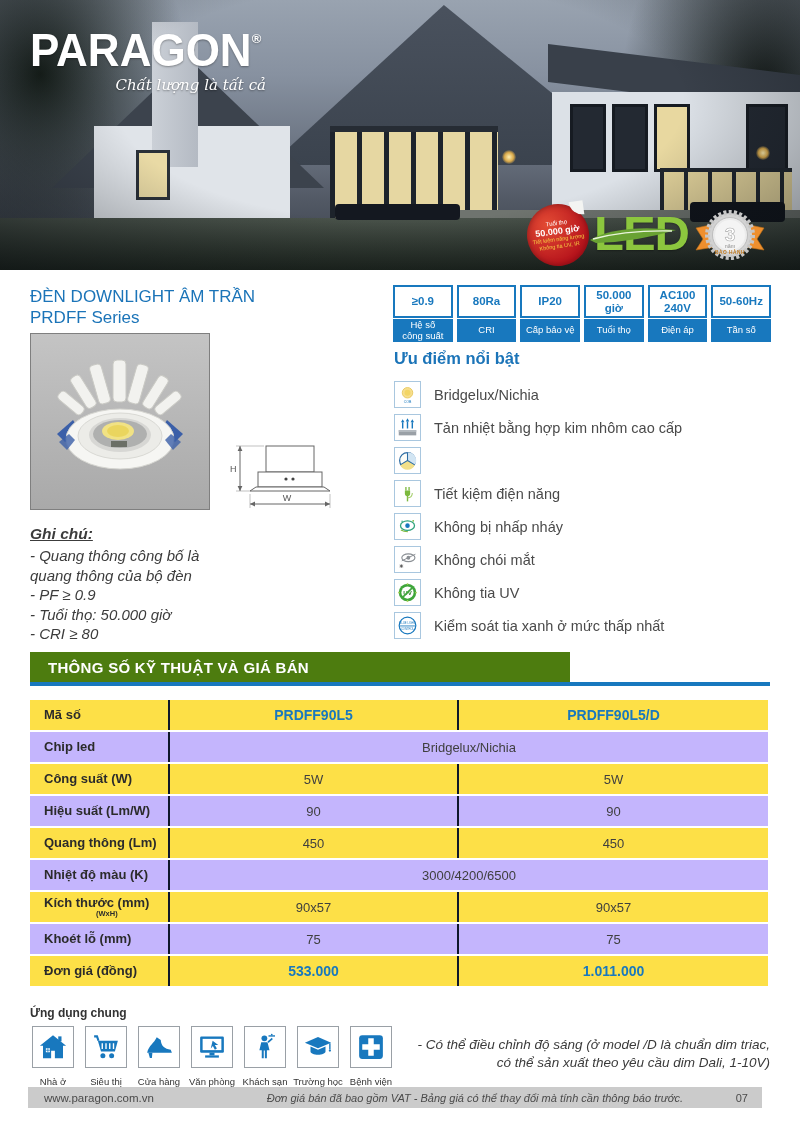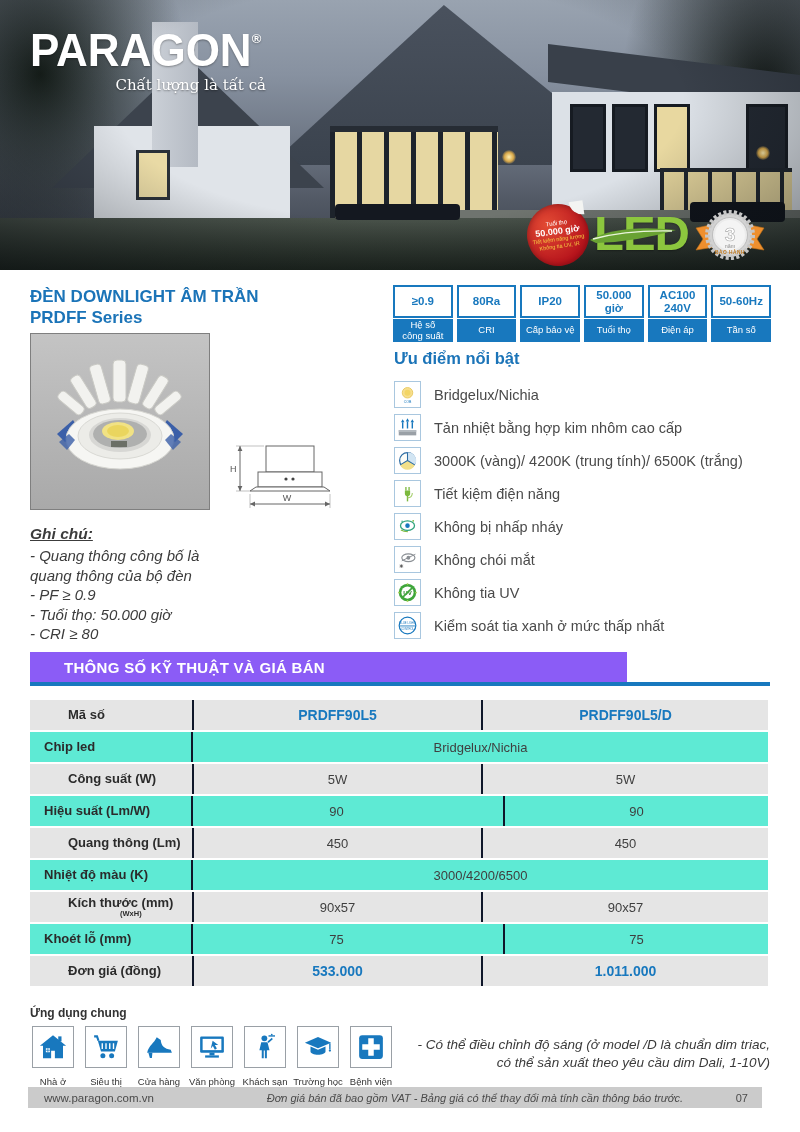--- a/index.html
+++ b/index.html
@@ -28,38 +28,38 @@
   .lawn{left:0;bottom:0;width:800px;height:52px;background:linear-gradient(180deg,#49524A,#1E261F);z-index:6;}
   .terrace{left:420px;bottom:46px;width:380px;height:14px;background:#6F746F;z-index:5;}
   .furn1{left:335px;bottom:50px;width:125px;height:16px;background:#141820;border-radius:4px;z-index:7;}
   .furn2{left:690px;bottom:48px;width:95px;height:20px;background:#10141B;border-radius:4px;z-index:7;}
   .sconce{width:14px;height:14px;border-radius:50%;background:radial-gradient(circle,#FFEFB2,#D9A94A 45%,rgba(217,169,74,0) 75%);z-index:6;}
   .vignette{left:0;top:0;width:800px;height:270px;background:radial-gradient(ellipse at 50% 38%,rgba(0,0,0,0) 50%,rgba(8,12,16,.5) 100%);z-index:8;}
 
   .logo-block{position:absolute;left:30px;top:28px;z-index:10;width:236px;}
   .logo-text{color:#fff;font-size:44px;font-weight:bold;letter-spacing:0px;line-height:1;transform:scaleY(1.04);text-shadow:0 1px 2px rgba(0,0,0,.35);}
   .logo-reg{font-size:13px;vertical-align:22px;font-weight:bold;}
-  .tagline{color:#fff;font-family:"DejaVu Serif",serif;font-size:15px;text-align:right;margin-top:4px;text-shadow:0 1px 2px rgba(0,0,0,.4);}
+  .tagline{color:#fff;font-family:"DejaVu Serif",serif;font-style:italic;font-size:15px;text-align:right;margin-top:4px;text-shadow:0 1px 2px rgba(0,0,0,.4);}
 
   .badge-row{position:absolute;left:527px;top:202px;z-index:10;display:flex;align-items:center;gap:5px;}
   .sticker{position:relative;width:62px;height:62px;border-radius:50%;transform:rotate(-8deg);
            background:radial-gradient(circle at 35% 32%,#E34B34,#B5121B 72%);
            display:flex;flex-direction:column;align-items:center;justify-content:center;color:#fff;text-align:center;
            box-shadow:inset 0 0 6px rgba(0,0,0,.35);}
   .sticker::after{content:"";position:absolute;top:0px;right:2px;width:14px;height:14px;background:#F3F4F2;border-radius:0 0 0 100%;}
   .st1{font-size:6px;}
   .st2{font-size:9px;font-weight:bold;color:#FFF;}
   .st3{font-size:5.5px;color:#F7CD41;line-height:1.25;}
   .led-wrap{position:relative;width:96px;height:56px;}
   .led-text{position:absolute;left:0;top:2px;font-size:49px;font-weight:900;color:#8CC63E;letter-spacing:-1px;line-height:1;text-shadow:0 1px 2px rgba(0,0,0,.3);}
   .led-leaf{position:absolute;left:-6px;top:15px;}
   .medal{position:relative;width:70px;height:66px;}
 
   
-  .title-block{position:absolute;left:30px;top:286px;color:#1B74B8;font-weight:bold;font-size:17px;line-height:1.25;}
+  .title-block{position:absolute;left:30px;top:286px;color:#1B74B8;font-weight:normal;font-size:17px;line-height:1.25;}
   .spec-badges{position:absolute;left:393px;top:285px;width:378px;display:flex;gap:4px;}
   .spec-badge{flex:1;display:flex;flex-direction:column;}
   .sb-value{height:29px;border:2px solid #1878BE;background:#fff;color:#1878BE;font-weight:bold;font-size:11.5px;
             display:flex;align-items:center;justify-content:center;text-align:center;line-height:1.1;white-space:pre-line;}
   .sb-label{height:23px;background:#1878BE;color:#fff;font-size:9.5px;display:flex;align-items:center;justify-content:center;
             text-align:center;line-height:1.1;white-space:pre-line;margin-top:1px;}
 
   
   .product-photo{position:absolute;left:30px;top:333px;width:178px;height:175px;border:1px solid #7F7F7F;
                  background:linear-gradient(180deg,#C4C4C4,#A9A9A9);display:flex;align-items:center;justify-content:center;}
@@ -71,28 +71,28 @@
   
   .features{position:absolute;left:394px;top:349px;width:386px;}
   .features-title{color:#1B74B8;font-weight:bold;font-size:16.5px;margin-bottom:10px;}
   .feature-row{display:flex;align-items:center;height:33px;}
   .feature-icon{width:25px;height:25px;border:1px solid #A9C7DF;background:#fff;display:flex;align-items:center;justify-content:center;flex:0 0 25px;}
   .feature-icon svg{width:21px;height:21px;}
   .feature-text{margin-left:13px;font-size:14.5px;color:#4A4A4A;}
 
   
   .section-wrap{position:absolute;left:30px;top:652px;width:740px;border-bottom:4px solid #1878BE;}
-  .section-bar{width:597px;height:30px;background:#8b5cf6;color:#fff;font-weight:bold;font-size:15px;
-               display:flex;align-items:center;padding-left:34px;box-sizing:border-box;letter-spacing:.3px;}
+  .section-bar{width:540px;height:30px;background:#4d7c0f;color:#fff;font-weight:bold;font-size:15px;
+               display:flex;align-items:center;padding-left:18px;box-sizing:border-box;letter-spacing:.3px;}
 
   
   .spec-table{position:absolute;left:30px;top:700px;width:738px;}
   .t-row{display:flex;height:30px;margin-bottom:2px;}
-  .t-gray{background:#e5e5e5;padding-left:24px;}
-  .t-white{background:#5eead4;gap:23px;}
+  .t-gray{background:#fde047;}
+  .t-white{background:#c4b5fd;}
   .t-label{width:138px;display:flex;flex-direction:column;justify-content:center;padding-left:14px;box-sizing:border-box;
            font-weight:bold;font-size:13px;color:#2B2B2B;line-height:1.05;}
   .t-sub{font-weight:bold;font-size:7.5px;color:#2B2B2B;padding-left:52px;}
   .t-cell{display:flex;align-items:center;justify-content:center;font-size:13px;color:#3F3F3F;border-left:2px solid #0f172a;}
   .t-c1{flex:0 0 287px;}
   .t-c2{flex:1;}
   .t-span{flex:1;}
   .t-blue{color:#1878BE;font-weight:bold;font-size:14px;}
 
   
@@ -291,21 +291,20 @@
         </div>
         <div class="feature-row">
           <span class="feature-icon">
             <svg viewBox="0 0 24 24">
               <circle cx="12" cy="12" r="9" fill="#FDFDF8" stroke="#2E6DA4" stroke-width="1.4"></circle>
               <path d="M12 12L12 3A9 9 0 0 1 20.3 17Z" fill="#D2E5F3"></path>
               <path d="M12 12L20.3 17A9 9 0 0 1 3.7 17Z" fill="#F3E08A"></path>
               <path d="M12 12V3M12 12l8.3 5M12 12l-8.3 5" stroke="#2E6DA4" stroke-width="1.2"></path>
             </svg>
           </span>
-          <span class="feature-text">3000K (vàng)/ 4200K (trung tính)/ 6500K (trắng)</span>
         </div>
         <div class="feature-row">
           <span class="feature-icon">
             <svg viewBox="0 0 24 24">
               <path d="M12 21v-7" stroke="#7CB93E" stroke-width="1.6"></path>
               <path d="M9 8.5h6V12a3 3 0 0 1-6 0z" fill="#7CB93E"></path>
               <path d="M10.2 8.5V4.5M13.8 8.5V4.5" stroke="#7CB93E" stroke-width="1.5"></path>
               <path d="M12 17c3.5 0 5.5-2.5 5.5-5.5" stroke="#A5CE6B" stroke-width="1.2" fill="none"></path>
             </svg>
           </span>

